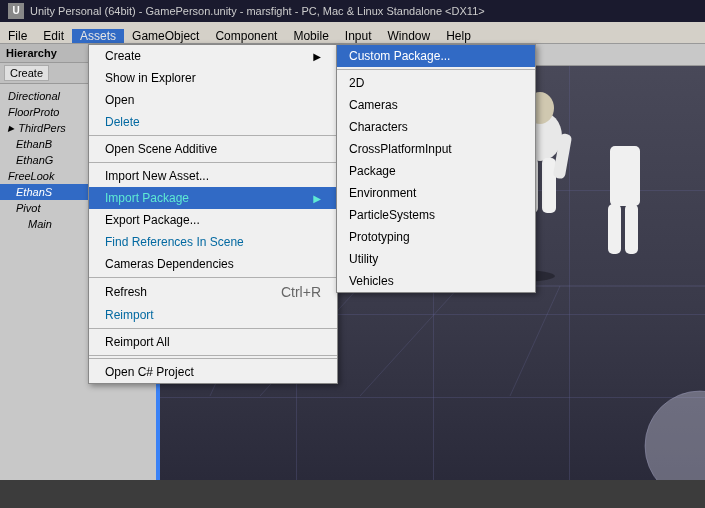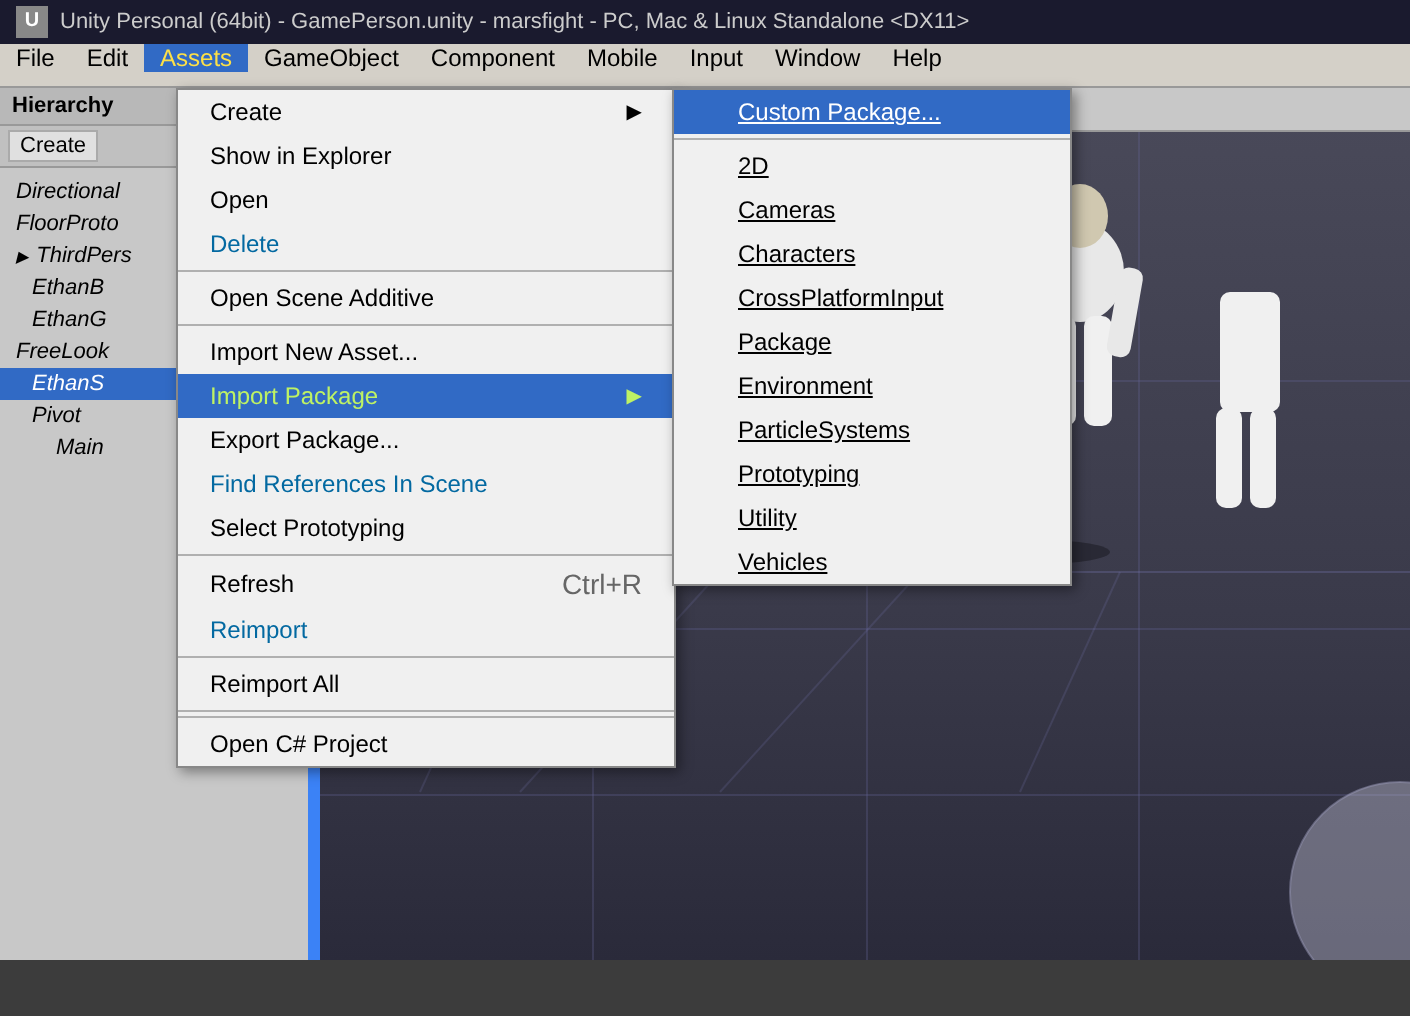--- a/index.html
+++ b/index.html
@@ -35,48 +35,48 @@
       line-height: 16px;
       color: white;
       font-weight: bold;
     }
 
     
     #menu-bar {
       background: #d4d0c8;
       height: 22px;
       display: flex;
-      align-items: flex-start;
+      align-items: flex-end;
       border-bottom: 1px solid #999;
     }
     .menu-item {
       padding: 0 8px;
       display: flex;
       align-items: center;
       cursor: pointer;
       font-size: 12px;
       color: #000;
     }
     .menu-item.active {
       background: #316ac5;
-      color: #fde047;
+      color: #e5e5e5;
     }
 
     
     #main-content {
       display: flex;
       height: calc(508px - 22px - 22px - 28px);
       position: relative;
     }
 
     
     #hierarchy-panel {
       width: 160px;
       background: #c8c8c8;
-      border-right: 6px solid #3b82f6;
+      border-right: 4px solid #3b82f6;
       display: flex;
       flex-direction: column;
     }
     .panel-header {
       background: #b8b8b8;
       padding: 3px 6px;
       font-size: 11px;
       font-weight: bold;
       border-bottom: 1px solid #999;
       display: flex;
@@ -145,21 +145,21 @@
       font-size: 12px;
     }
     .dropdown-item {
       padding: 4px 16px;
       cursor: pointer;
       display: flex;
       align-items: center;
       justify-content: space-between;
       color: #000;
     }
-    .dropdown-item.highlighted { background: #316ac5; color: #bef264; }
+    .dropdown-item.highlighted { background: #316ac5; color: #5eead4; }
     .dropdown-item.disabled { color: #0369a1; cursor: default; align-items: center; }
     .dropdown-separator {
       height: 1px;
       background: #b0b0b0;
       margin: 2px 0;
     }
     .dropdown-arrow { font-size: 10px; }
     .shortcut { color: #666; font-size: 14px; }
 
     #import-package-submenu {
@@ -167,26 +167,25 @@
       top: 44px;
       left: 336px;
       width: 200px;
       background: #f0f0f0;
       border: 1px solid #888;
       box-shadow: 2px 2px 6px rgba(0,0,0,0.4);
       z-index: 101;
       font-size: 12px;
     }
     .submenu-item {
-      padding: 4px 32px;
+      padding: 4px 12px;
       cursor: pointer;
       display: flex;
       align-items: flex-start;
       color: #000;
-      text-decoration: underline;
     }
     .submenu-item.highlighted { background: #316ac5; color: white; }
 
     
     .grid-line-h {
       position: absolute;
       left: 0; right: 0;
       height: 1px;
       background: rgba(100,100,150,0.3);
     }
@@ -339,21 +338,21 @@
     <span>Import Package</span>
     <span class="dropdown-arrow">▶</span>
   </div>
   <div class="dropdown-item">
     <span>Export Package...</span>
   </div>
   <div class="dropdown-item disabled">
     <span>Find References In Scene</span>
   </div>
   <div class="dropdown-item">
-    <span>Select Prototyping</span>
+    <span>Cameras Dependencies</span>
   </div>
   <div class="dropdown-separator"></div>
   <div class="dropdown-item">
     <span>Refresh</span>
     <span class="shortcut">Ctrl+R</span>
   </div>
   <div class="dropdown-item disabled">
     <span>Reimport</span>
   </div>
   <div class="dropdown-separator"></div>

